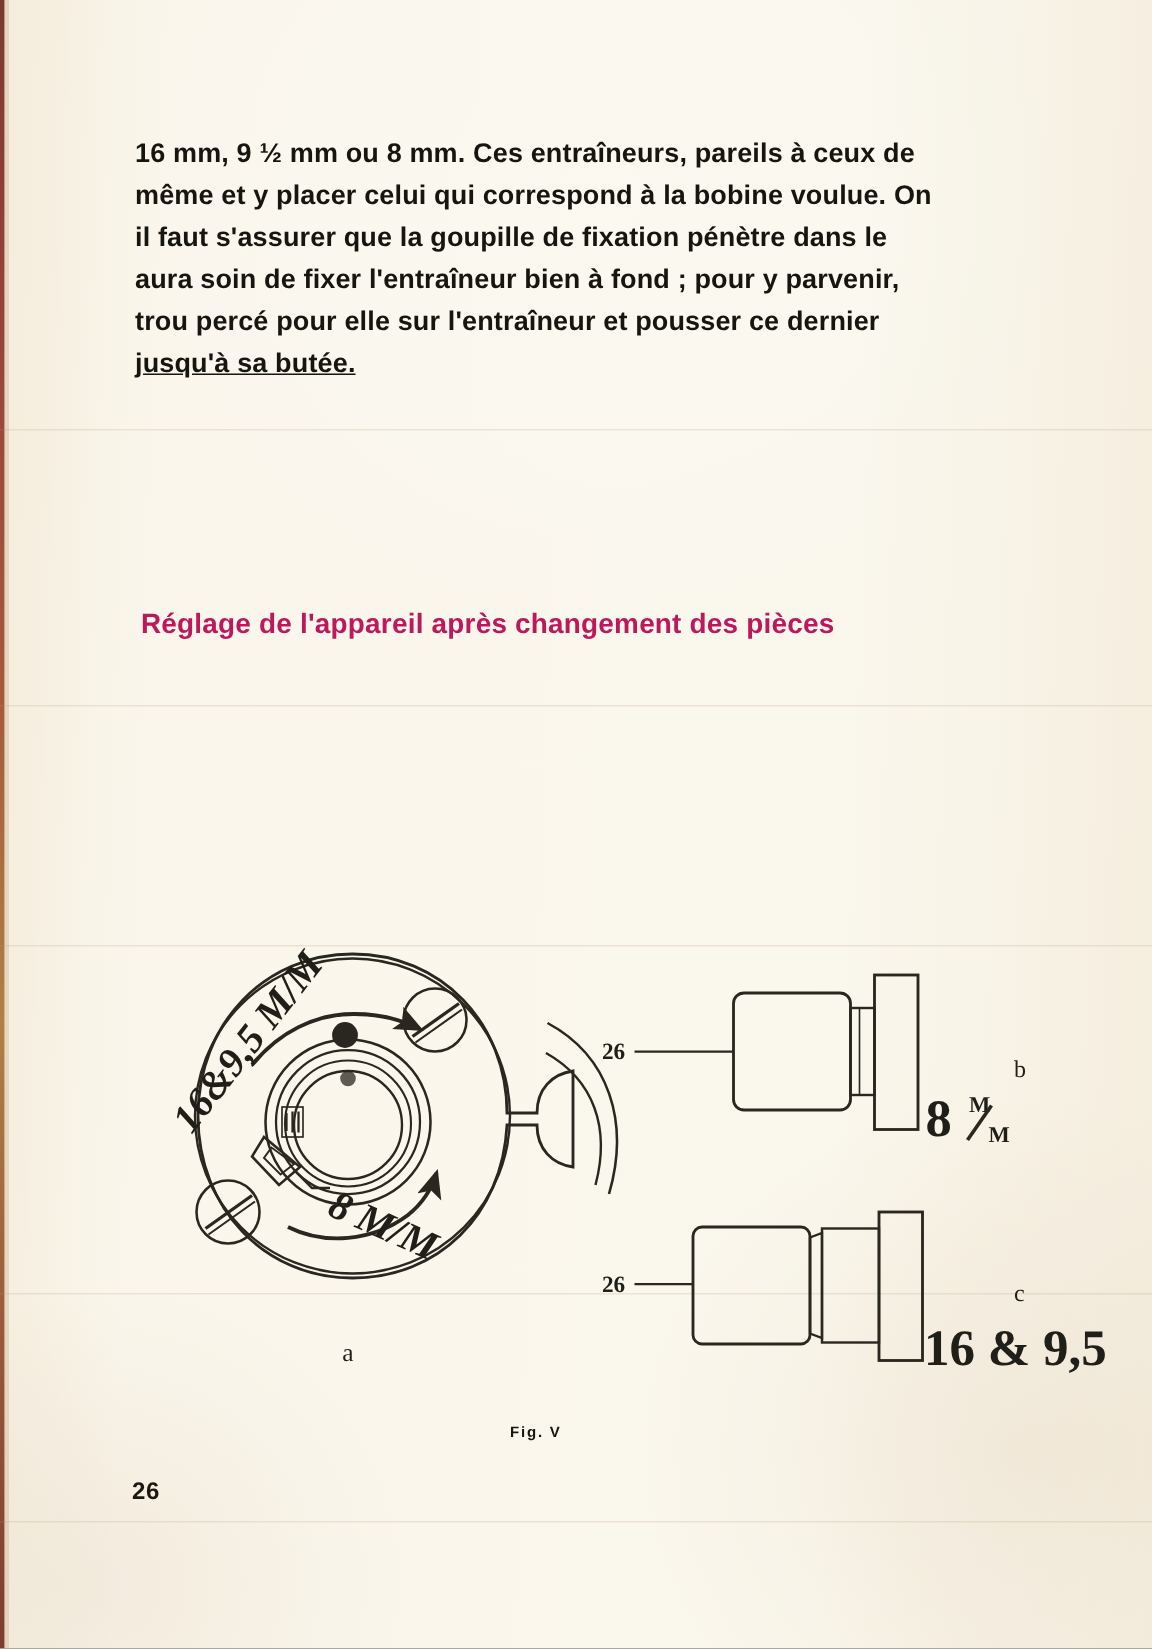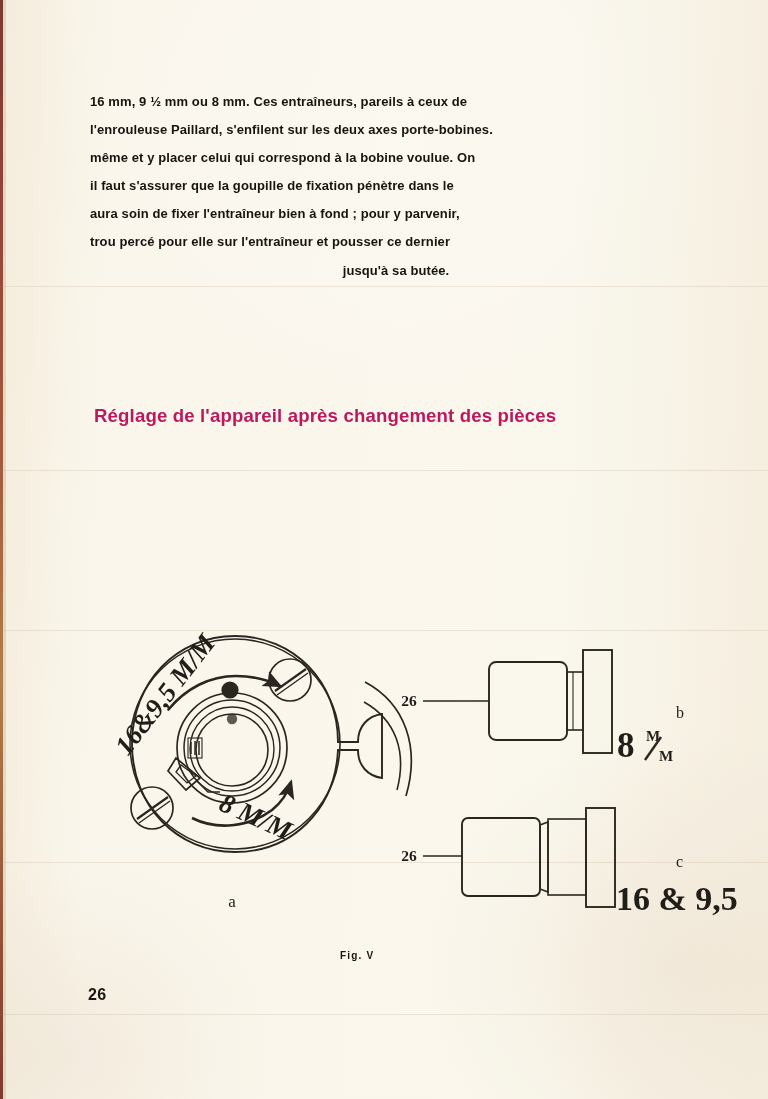--- a/index.html
+++ b/index.html
@@ -47,30 +47,30 @@
     position: absolute;
     left: 0; right: 0;
     height: 1px;
     background: rgba(178,150,118,0.20);
     pointer-events: none;
   }
 
   
   .body-block {
     position: absolute;
-    font-size: 13px;
+    font-size: 18px;
     line-height: 28.1px;
     font-weight: 600;
     letter-spacing: 0.1px;
     text-align: justify;
     color: #16150f;
     -webkit-font-smoothing: antialiased;
   }
   .body-block p { margin: 0; }
-  .body-block p.last { text-align: center; }
+  .body-block p.last { text-align: left; text-decoration: underline; }
 
   #para-1 { left: 90px; top: 88px; width: 612px; }
   #para-2 { left: 90px; top: 490px; width: 612px; }
   #para-2 .indent { text-indent: 26px; }
 
   #heading-main {
     position: absolute;
     left: 94px; top: 390px;
     width: 620px;
     font-size: 18.6px;
@@ -138,21 +138,20 @@
   <div id="scan-edge-left2"></div>
 
   <div class="band" style="top:286px"></div>
   <div class="band" style="top:470px"></div>
   <div class="band" style="top:630px"></div>
   <div class="band" style="top:862px"></div>
   <div class="band" style="top:1014px"></div>
 
   <div id="para-1" class="body-block">
     <p>16 mm, 9 ½ mm ou 8 mm. Ces entraîneurs, pareils à ceux de</p>
-    <p>l'enrouleuse Paillard, s'enfilent sur les deux axes porte-bobines.</p>
     <p>même et y placer celui qui correspond à la bobine voulue. On</p>
     <p>il faut s'assurer que la goupille de fixation pénètre dans le</p>
     <p>aura soin de fixer l'entraîneur bien à fond ; pour y parvenir,</p>
     <p>trou percé pour elle sur l'entraîneur et pousser ce dernier</p>
     <p class="last">jusqu'à sa butée.</p>
   </div>
 
   <h2 id="heading-main">Réglage de l'appareil après changement des pièces</h2>
 
 

